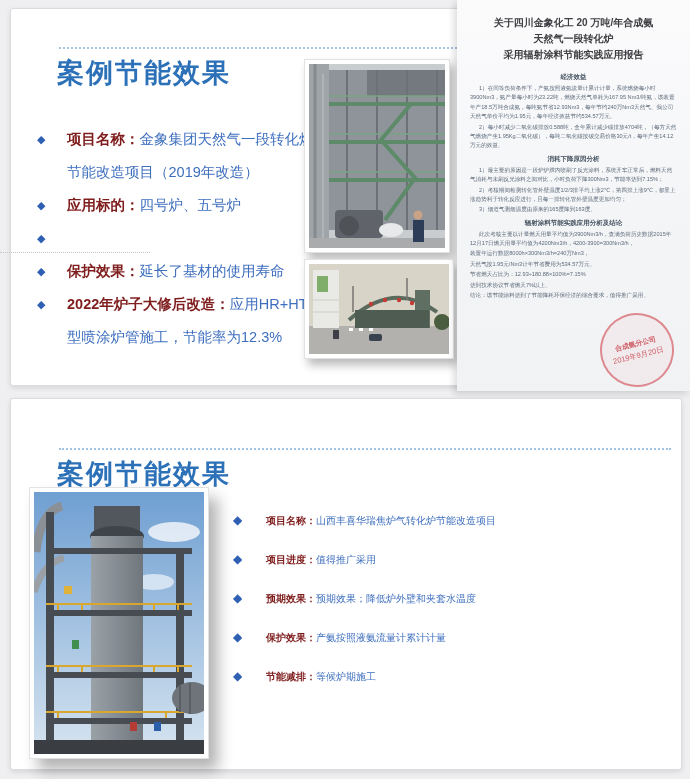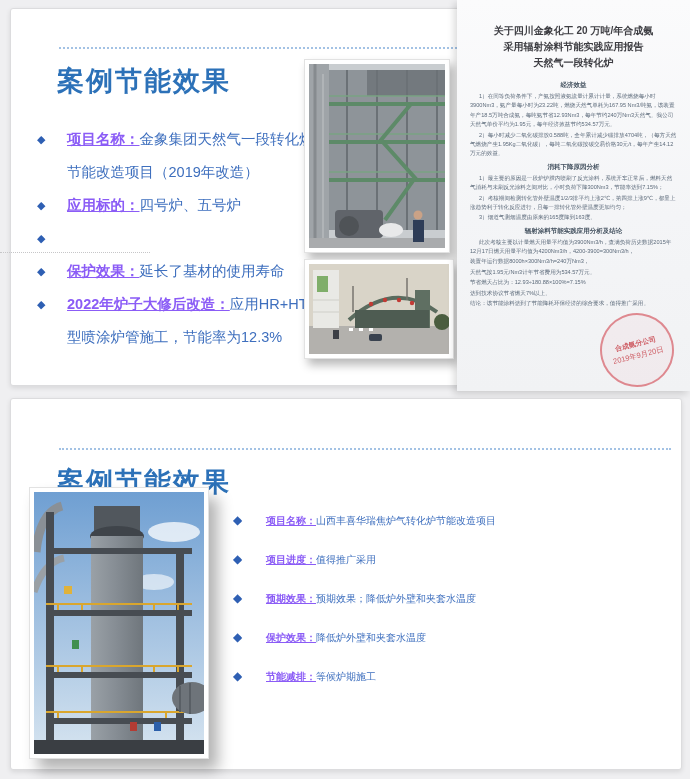--- a/index.html
+++ b/index.html
@@ -10,43 +10,43 @@
   .slide { position:absolute; left:10px; width:672px; background:#ffffff;
            border:1px solid #dcdcde; border-radius:3px;
            box-shadow:0 2px 5px rgba(0,0,0,0.10); }
   .slide1 { top:8px;  height:378px; }
   .slide2 { top:398px; height:372px; }
 
   .dotline-blue { position:absolute; height:0; border-top:2px dotted #a3c2e4; }
   .dotline-gray { position:absolute; height:0; border-top:1px dotted #c6c6c8; }
 
   .slide-title { position:absolute; font-size:27px; font-weight:bold;
-                 color:#2c71b8; letter-spacing:2px;margin-top:8px; }
+                 color:#2c71b8; letter-spacing:2px; }
 
   .bullets { position:absolute; }
   .bullet { display:flex; }
   .diamond { flex:none; color:#2e5fb3; }
   .s1 .diamond { width:30px; font-size:11px; line-height:33px; }
   .s2 .diamond { width:33px; font-size:12px; line-height:23px; }
   .btext { flex:1; }
   .s1 .btext { font-size:14.5px; line-height:33px; }
   .s2 .btext { font-size:10px;  line-height:23px; }
   .s2 .bullet { margin-bottom:16px; }
-  .label { font-weight:bold; color:#8b5cf6;text-decoration:underline; }
+  .label { font-weight:bold; color:#7f1d1d; }
   .value { color:#3e6fbe; }
 
   .photo-frame { position:absolute; background:#ffffff; border:1px solid #e2e2e2;
                  padding:4px; box-shadow:4px 6px 9px rgba(0,0,0,0.28); }
   .photo-frame svg { display:block; }
 
   
   .doc { position:absolute; left:457px; top:0; width:233px; height:391px;
          background:linear-gradient(180deg,#fbfbfc 0%,#f4f5f7 55%,#f1f2f4 100%);
          box-shadow:-3px 3px 7px rgba(0,0,0,0.14); overflow:hidden; }
-  .doc-title { margin-top:23px; text-align:center; font-weight:bold;
+  .doc-title { margin-top:15px; text-align:center; font-weight:bold;
                font-size:10px; line-height:16px; color:#3d3d42; }
   .doc-body { padding:6px 13px 0 13px; }
   .doc-heading { text-align:center; font-weight:bold; font-size:6.5px;
                  color:#42505e; margin:4px 0 2px 0; }
   .doc-para { font-size:5.6px; line-height:1.68; color:#5d6b7b;
               text-indent:1.6em; margin-bottom:1px; }
   .doc-para.noindent { text-indent:0; }
 
   .stamp { position:absolute; right:16px; bottom:4px; width:74px; height:74px;
            border:2.5px solid rgba(205,55,65,0.55); border-radius:50%;
@@ -139,22 +139,22 @@
         <rect x="40" y="64" width="4" height="3" fill="#ffffff"></rect>
         <rect x="50" y="64" width="4" height="3" fill="#ffffff"></rect>
         <rect x="60" y="64" width="4" height="3" fill="#ffffff"></rect>
       </svg>
     </div>
   </div>
 
   <div class="doc">
     <div class="doc-title">
       <div>关于四川金象化工 20 万吨/年合成氨</div>
+      <div>天然气一段转化炉</div>
       <div>采用辐射涂料节能实践应用报告</div>
-      <div>天然气一段转化炉</div>
     </div>
     <div class="doc-body">
       <div class="doc-heading">经济效益</div>
       <p class="doc-para">1）在同等负荷条件下，产氨按照液氨流量计累计计量，系统燃烧每小时3900Nm3，氨产量每小时为23.22吨，燃烧天然气单耗为167.95 Nm3/吨氨，该装置年产18.5万吨合成氨，每吨氨节省12.93Nm3，每年节约240万Nm3天然气。我公司天然气单价平均为1.95元，每年经济效益节约534.57万元。</p>
       <p class="doc-para">2）每小时减少二氧化碳排放0.588吨，全年累计减少碳排放4704吨，（每方天然气燃烧产生1.95Kg二氧化碳），每吨二氧化碳按碳交易价格30元/t，每年产生14.12万元的效益。</p>
       <div class="doc-heading">消耗下降原因分析</div>
       <p class="doc-para">1）最主要的原因是一段炉炉膛内喷刷了反光涂料，系统开车正常后，燃料天然气消耗与未刷反光涂料之间对比，小时负荷下降300Nm3，节能率达到7.15%；</p>
       <p class="doc-para">2）考核期间检测转化管外壁温度1/2/3排平均上涨2℃，第四排上涨9℃，都呈上涨趋势利于转化反应进行，且每一排转化管外壁温度更加均匀；</p>
       <p class="doc-para">3）烟道气测烟温度由原来的165度降到163度。</p>
       <div class="doc-heading">辐射涂料节能实践应用分析及结论</div>
@@ -236,21 +236,21 @@
       <div class="bullet">
         <span class="diamond">◆</span>
         <span class="btext"><b class="label">项目进度：</b><span class="value">值得推广采用</span></span>
       </div>
       <div class="bullet">
         <span class="diamond">◆</span>
         <span class="btext"><b class="label">预期效果：</b><span class="value">预期效果；降低炉外壁和夹套水温度</span></span>
       </div>
       <div class="bullet">
         <span class="diamond">◆</span>
-        <span class="btext"><b class="label">保护效果：</b><span class="value">降低炉外壁和夹套水温度</span></span>
+        <span class="btext"><b class="label">保护效果：</b><span class="value">产氨按照液氨流量计累计计量</span></span>
       </div>
       <div class="bullet">
         <span class="diamond">◆</span>
         <span class="btext"><b class="label">节能减排：</b><span class="value">等候炉期施工</span></span>
       </div>
     </div>
   </div>
 
 </div>
 

